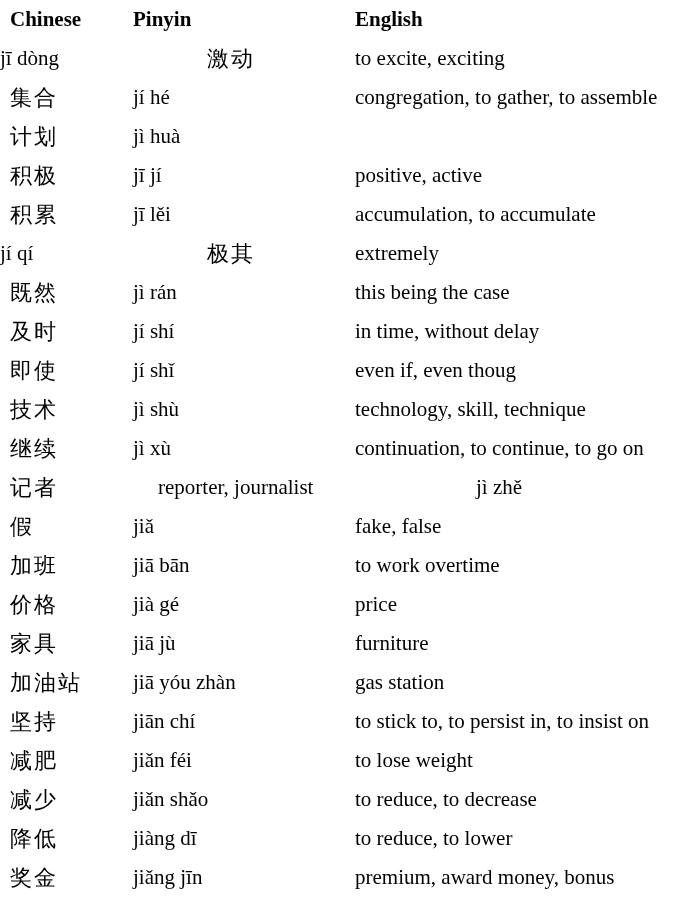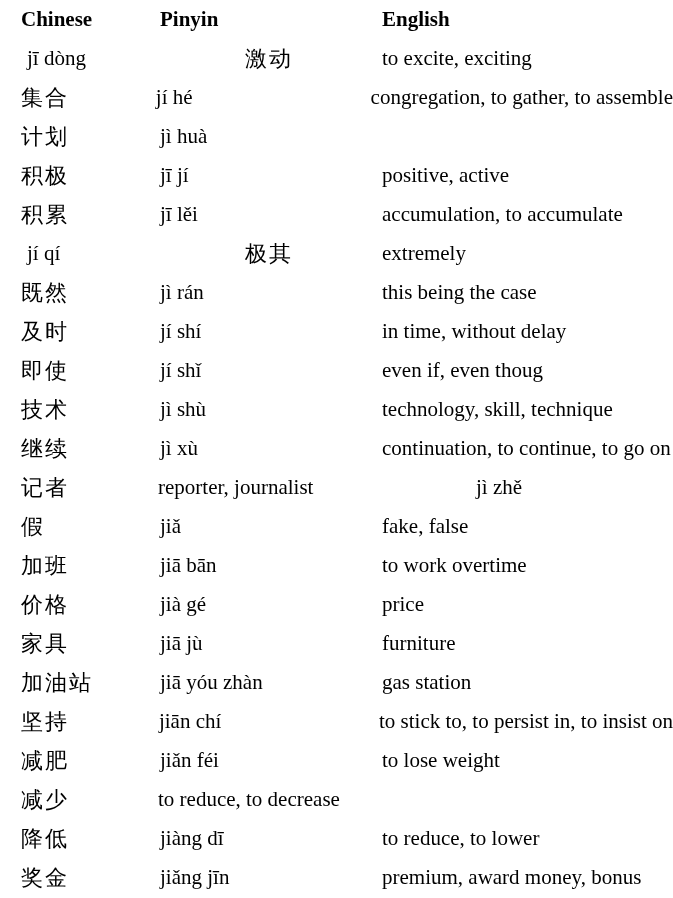--- a/index.html
+++ b/index.html
@@ -27,29 +27,28 @@
     flex: 0 0 39px;
   }
   .cell {
     white-space: nowrap;
     overflow: visible;
     font-size: 21px;
     line-height: 39px;
   }
   .col-chinese {
     width: 133px;
-    padding-left: 21px;
+    padding-left: 10px;
     box-sizing: border-box;
     font-size: 22px;
     letter-spacing: 2px;
   }
   .col-pinyin {
     width: 197px;
     box-sizing: border-box;
-    margin-left: 27px;
   }
   .col-english {
     flex: 1;
     margin-left: 25px;
   }
   .header-row .cell {
     font-weight: bold;
     letter-spacing: 0;
     font-size: 21px;
   }
@@ -155,20 +154,21 @@
       <div class="cell col-pinyin">jiān chí</div>
       <div class="cell col-english">to stick to, to persist in, to insist on</div>
     </div>
     <div class="row">
       <div class="cell col-chinese">减肥</div>
       <div class="cell col-pinyin">jiǎn féi</div>
       <div class="cell col-english">to lose weight</div>
     </div>
     <div class="row">
       <div class="cell col-chinese">减少</div>
+      <div class="cell col-pinyin">jiǎn shǎo</div>
       <div class="cell col-english">to reduce, to decrease</div>
     </div>
     <div class="row">
       <div class="cell col-chinese">降低</div>
       <div class="cell col-pinyin">jiàng dī</div>
       <div class="cell col-english">to reduce, to lower</div>
     </div>
     <div class="row">
       <div class="cell col-chinese">奖金</div>
       <div class="cell col-pinyin">jiǎng jīn</div>

